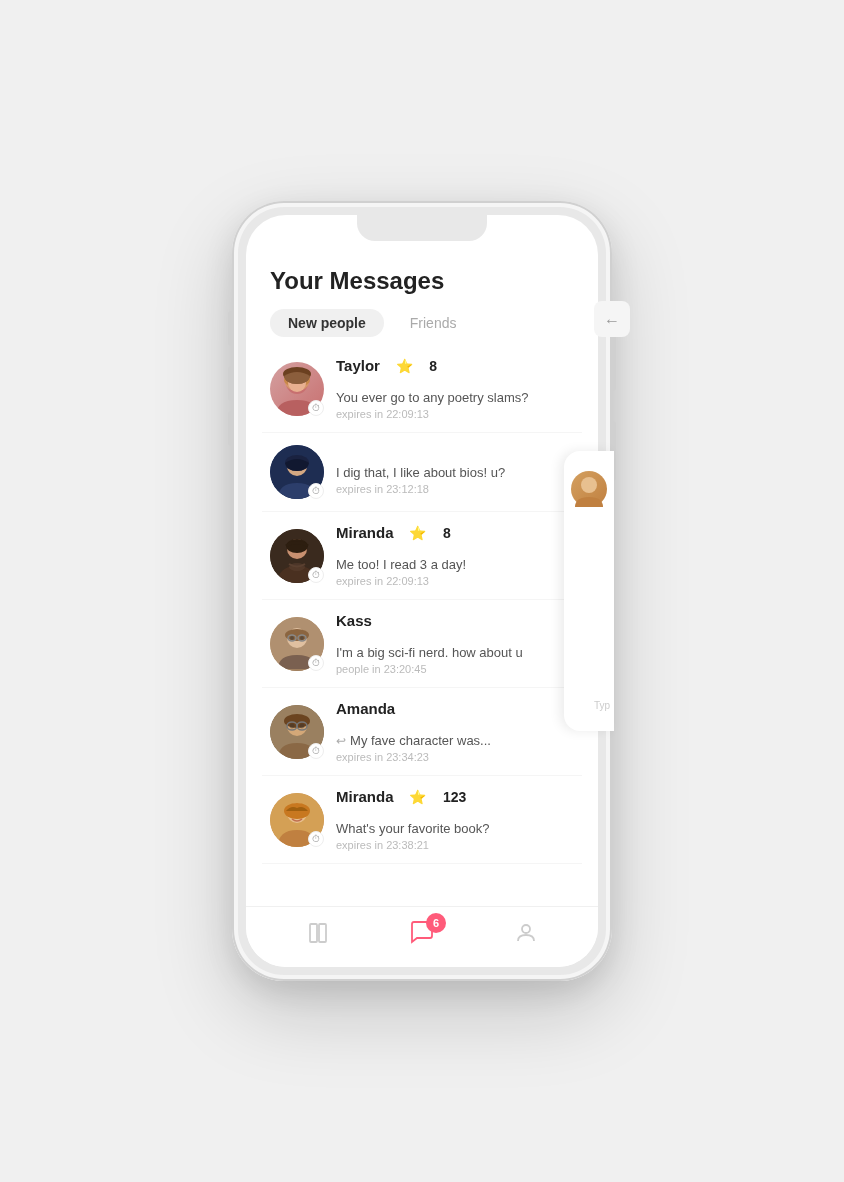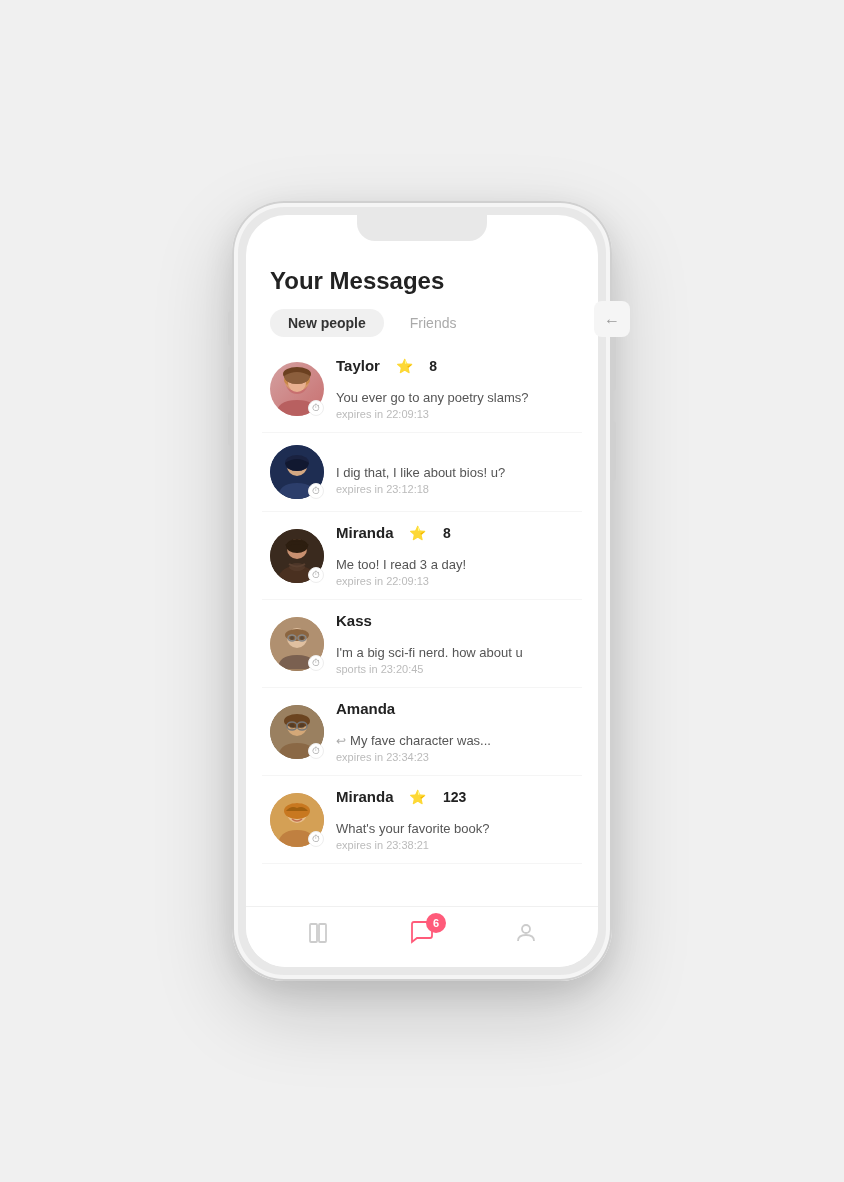--- a/index.html
+++ b/index.html
@@ -448,21 +448,21 @@
                   <path d="M8 52 Q8 38 27 38 Q46 38 46 52" fill="#7a6050"></path>
                 </svg>
               </div>
               <div class="timer-icon">⏱</div>
             </div>
             <div class="message-body">
               <div class="message-name-row">
                 <span class="message-name">Kass</span>
               </div>
               <div class="message-preview">I'm a big sci-fi nerd. how about u</div>
-              <div class="message-expires">sports in 23:20:45</div>
+              <div class="message-expires">people in 23:20:45</div>
             </div>
           </div>
 
           <div class="message-item">
             <div class="avatar-wrap">
               <div class="avatar avatar-amanda">
                 <svg width="54" height="54" viewBox="0 0 54 54">
                   <rect width="54" height="54" rx="27" fill="#9a8060"></rect>
                   <circle cx="27" cy="21" r="10" fill="#d4a878"></circle>
                   <path d="M8 54 Q8 38 27 38 Q46 38 46 54Z" fill="#8a6845"></path>
@@ -538,15 +538,24 @@
                 <path d="M4 20 Q4 14 12 14 Q20 14 20 20"></path>
               </svg>
             </div>
           </div>
         </div>
       </div>
     </div>
 
     <div class="back-arrow">←</div>
 
+    <div class="peek-chat">
+      <div class="peek-avatar">
+        <svg width="36" height="36" viewBox="0 0 36 36">
+          <circle cx="18" cy="14" r="8" fill="#e8c090"></circle>
+          <path d="M4 36 Q4 26 18 26 Q32 26 32 36Z" fill="#c08040"></path>
+        </svg>
+      </div>
+      <div class="peek-type">Typ</div>
+    </div>
 
   </div>
 </div>
 
 </body></html>

